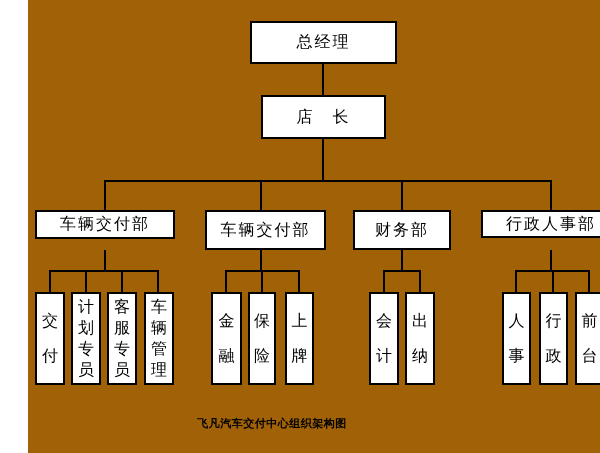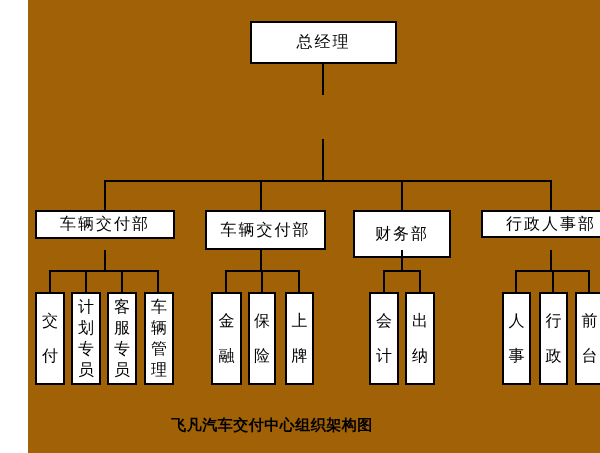--- a/index.html
+++ b/index.html
@@ -41,31 +41,31 @@
   .leaf span { display: block; line-height: 1; }
   .hline, .vline { position: absolute; background: #000000; }
   .hline { height: 2px; }
   .vline { width: 2px; }
   .caption {
     position: absolute;
     left: 0;
     top: 416px;
     width: 488px;
     text-align: center;
-    font-size: 15px;
+    font-size: 11px;
     font-weight: bold;
     letter-spacing: 0.5px;
   }
 
   
   .gm     { left: 222px; top: 21px;  width: 147px; height: 43px; }
   .store  { left: 233px; top: 95px;  width: 125px; height: 44px; }
   .d1     { left: 7px;   top: 210px; width: 140px; height: 29px; }
   .d2     { left: 177px; top: 210px; width: 121px; height: 40px; }
-  .d3     { left: 325px; top: 210px; width: 98px;  height: 48px; }
+  .d3     { left: 325px; top: 210px; width: 98px;  height: 40px; }
   .d4     { left: 453px; top: 210px; width: 140px; height: 28px; }
 
   .l-1-1 { left: 7px;   width: 30px; }
   .l-1-2 { left: 43px;  width: 30px; }
   .l-1-3 { left: 79px;  width: 30px; }
   .l-1-4 { left: 116px; width: 30px; }
   .l-2-1 { left: 183px; width: 31px; }
   .l-2-2 { left: 220px; width: 28px; }
   .l-2-3 { left: 257px; width: 29px; }
   .l-3-1 { left: 341px; width: 30px; }
@@ -73,20 +73,21 @@
   .l-4-1 { left: 474px; width: 29px; }
   .l-4-2 { left: 511px; width: 29px; }
   .l-4-3 { left: 547px; width: 29px; }
 </style>
 </head>
 <body>
 
 <div class="canvas">
 
   <div class="node gm">总经理</div>
+  <div class="node store">店　长</div>
 
   <div class="node d1">车辆交付部</div>
   <div class="node d2">车辆交付部</div>
   <div class="node d3">财务部</div>
   <div class="node d4">行政人事部</div>
 
   <div class="leaf l-1-1">
       <span>交</span>
       <span>付</span>
     </div>

